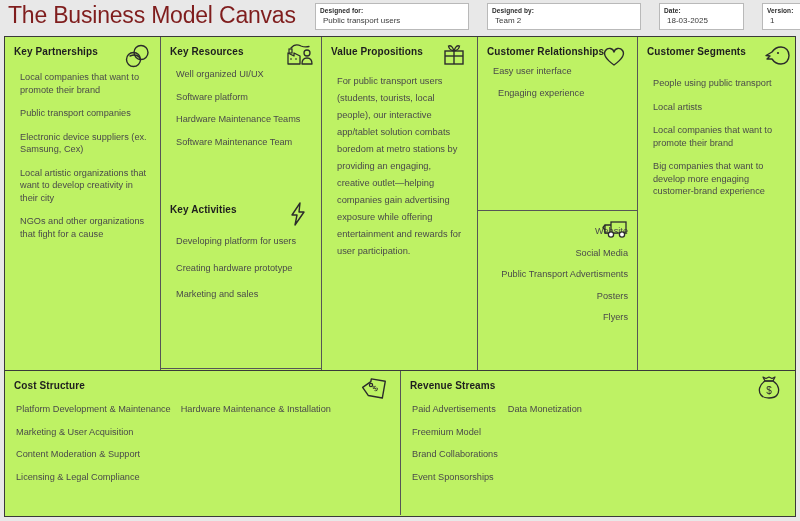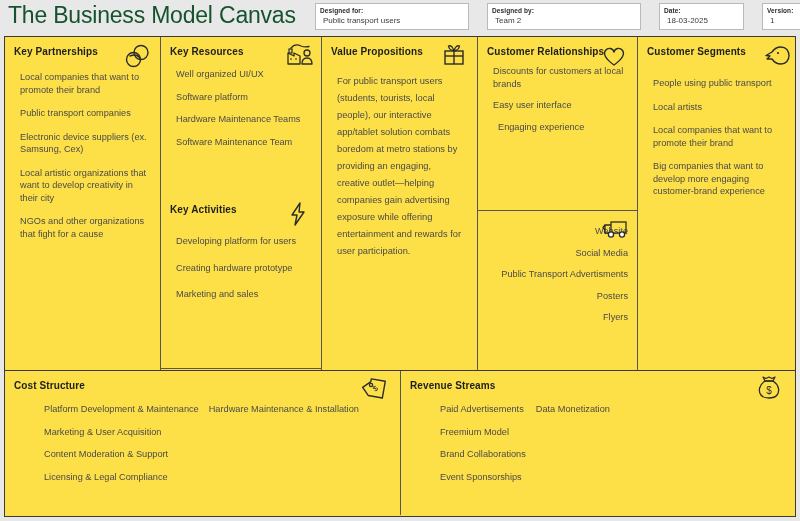--- a/index.html
+++ b/index.html
@@ -28,21 +28,21 @@
     width: 800px;
     height: 34px;
     background: #e8e8e8;
   }
   .canvas-title {
     position: absolute;
     left: 8px;
     top: 2px;
     font-size: 23px;
     font-weight: 400;
-    color: #14532d;
+    color: #7f1d1d;
     letter-spacing: -0.2px;
     white-space: nowrap;
     font-family: "Liberation Sans", sans-serif;
   }
   .meta-boxes {
     position: absolute;
     left: 315px;
     top: 3px;
     display: flex;
     gap: 18px;
@@ -75,21 +75,21 @@
     white-space: nowrap;
   }
 
   
   .grid {
     position: absolute;
     left: 4px;
     top: 36px;
     width: 792px;
     height: 481px;
-    background: #fde047;
+    background: #bef264;
     border: 1.5px solid #3a3a3a;
     box-sizing: border-box;
   }
   .top-row {
     position: absolute;
     left: 0; top: 0;
     width: 100%;
     height: 333px;
     display: flex;
   }
@@ -185,21 +185,20 @@
     color: #4a4a4a;
     font-family: "Liberation Sans", sans-serif;
   }
 
   
   .bottom-items {
     margin-top: 10px;
     padding-left: 2px;
     display: flex;
     gap: 10px;
-    margin-left: 28px;
   }
   .bottom-col {
     display: flex;
     flex-direction: column;
   }
   .bottom-items .item {
     font-size: 9.2px;
     line-height: 12.5px;
     color: #4a4a4a;
     margin-bottom: 10px;
@@ -322,21 +321,20 @@
 
       <div class="col col-cr">
         <div class="cell cell-half-top">
           <div class="block-title">Customer Relationships</div>
           <div class="icon-slot" style="right:8px; top:5px;">
             <svg width="30" height="28" viewBox="0 0 30 28">
               <path d="M15 23 C6 16.5 4 12 6.5 8.5 C9 5 14 6 15 10 C16 6 21 5 23.5 8.5 C26 12 24 16.5 15 23 Z" fill="none" stroke="#2b2b2b" stroke-width="1.4" stroke-linejoin="round"></path>
             </svg>
           </div>
           <div class="items-tight">
-            <div class="item">Discounts for customers at local brands</div>
             <div class="item">Easy user interface</div>
             <div class="item item-indent">Engaging experience</div>
           </div>
         </div>
         <div class="cell cell-half-bottom">
           <div class="icon-slot" style="right:8px; top:4px;">
             <svg width="32" height="28" viewBox="0 0 32 28">
               <rect x="12" y="7" width="15" height="11" fill="none" stroke="#2b2b2b" stroke-width="1.3"></rect>
               <path d="M12 10 L6 10 L6 18 L12 18" fill="none" stroke="#2b2b2b" stroke-width="1.3" stroke-linejoin="round"></path>
               <path d="M6 10 L4 12.5 L6 15" fill="none" stroke="#2b2b2b" stroke-width="1.3" stroke-linejoin="round"></path>

